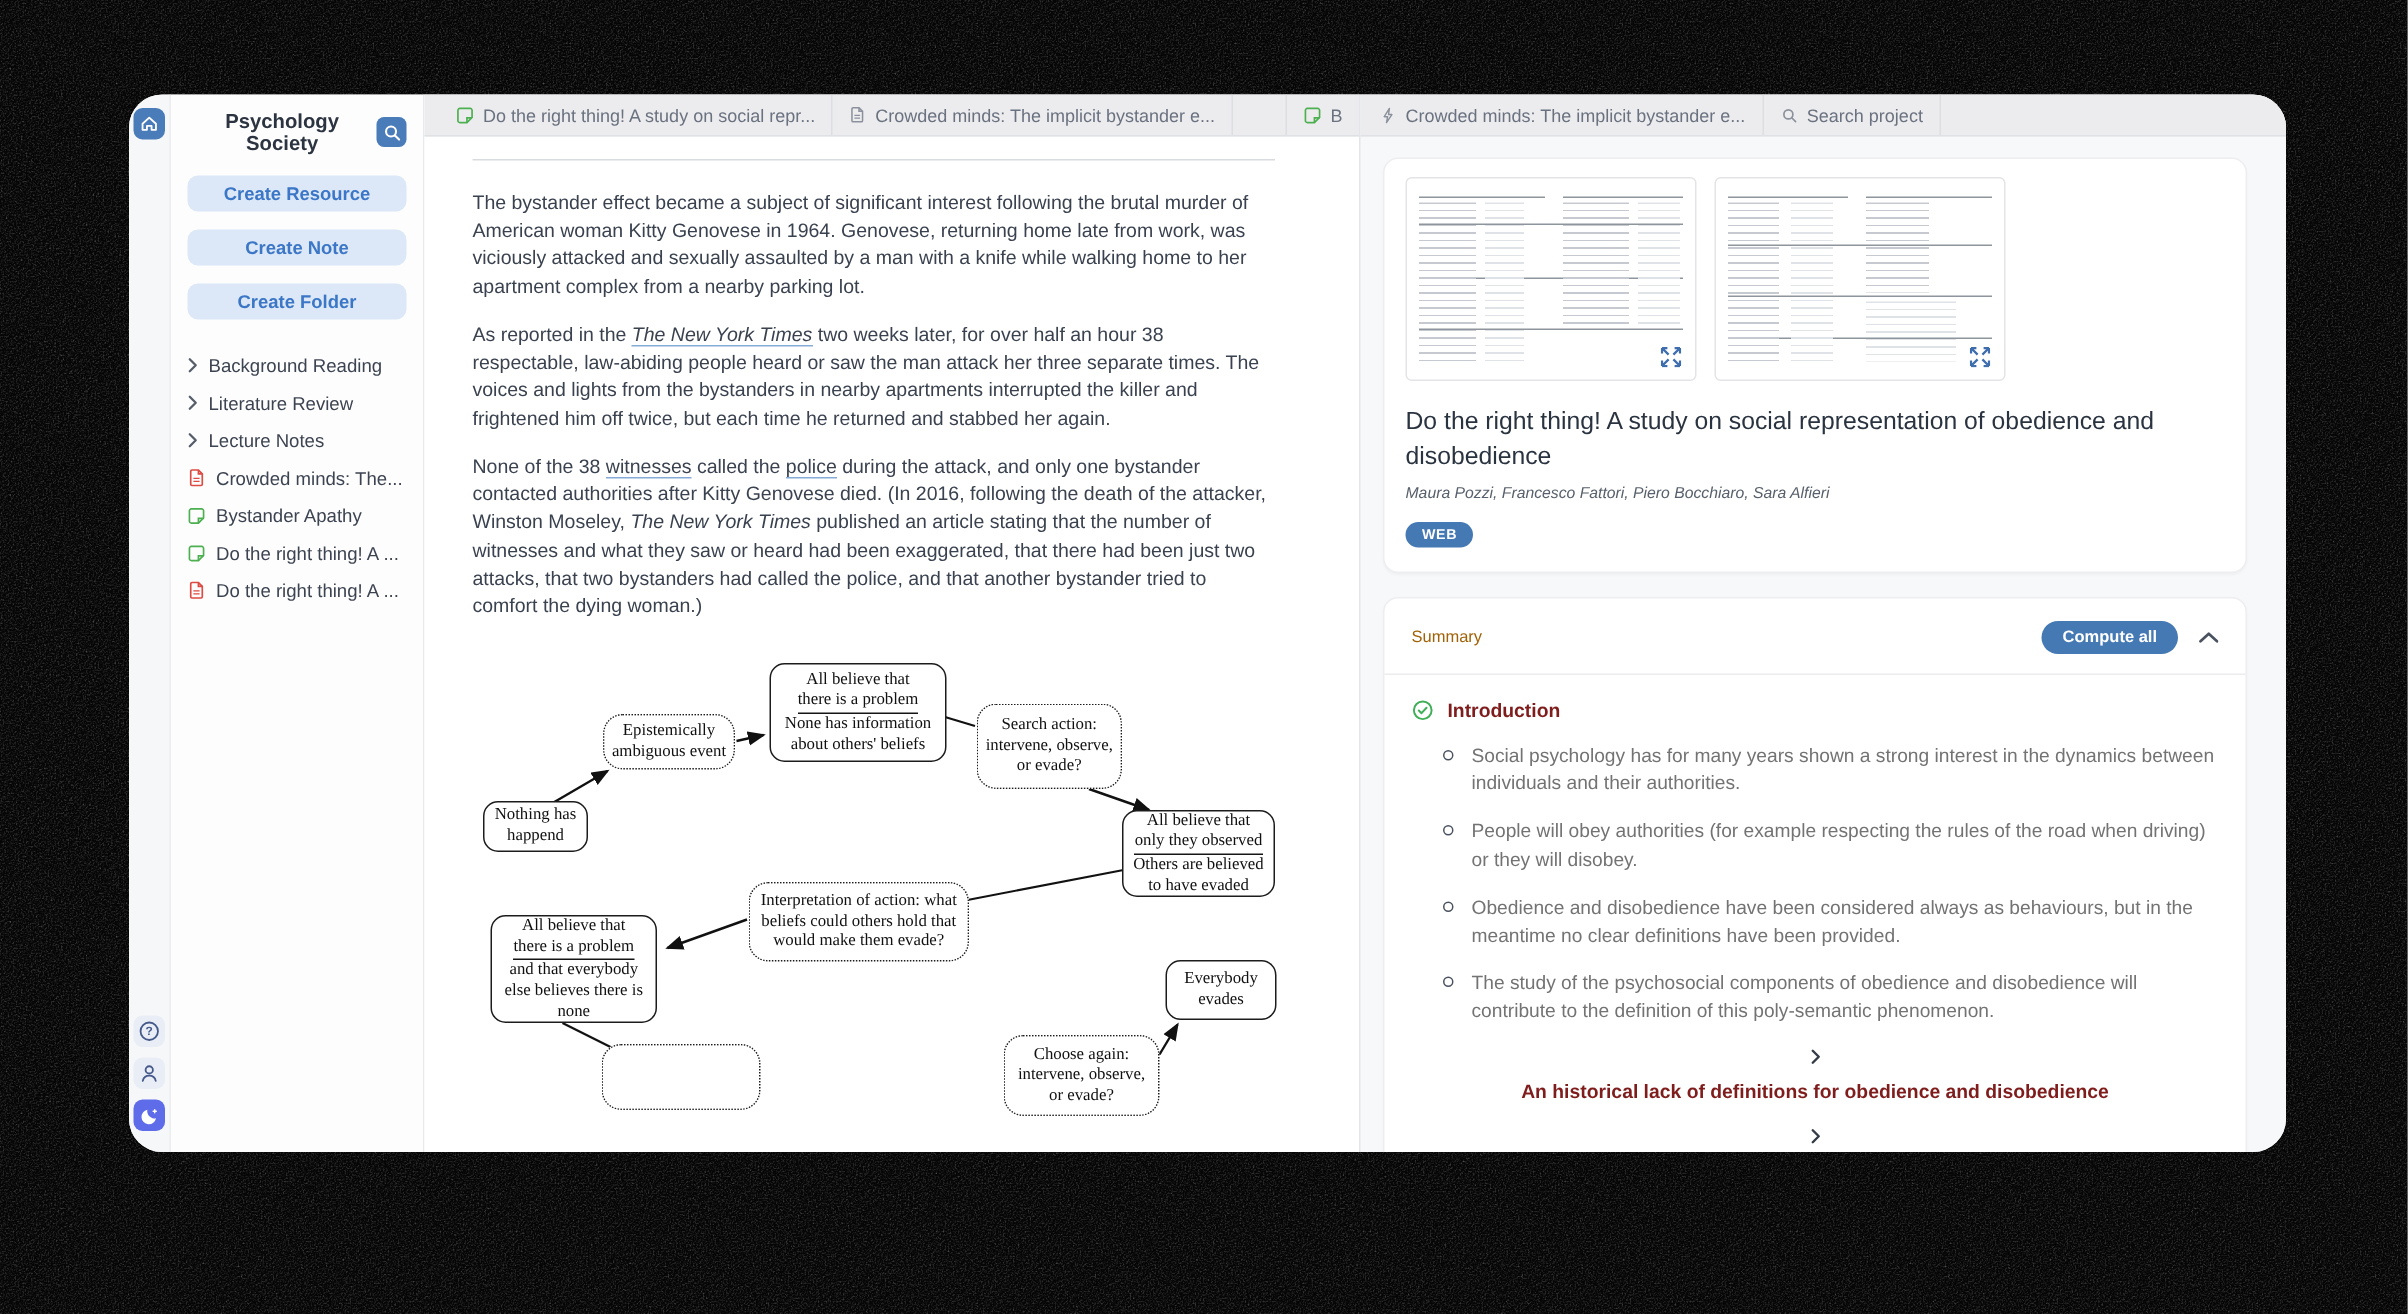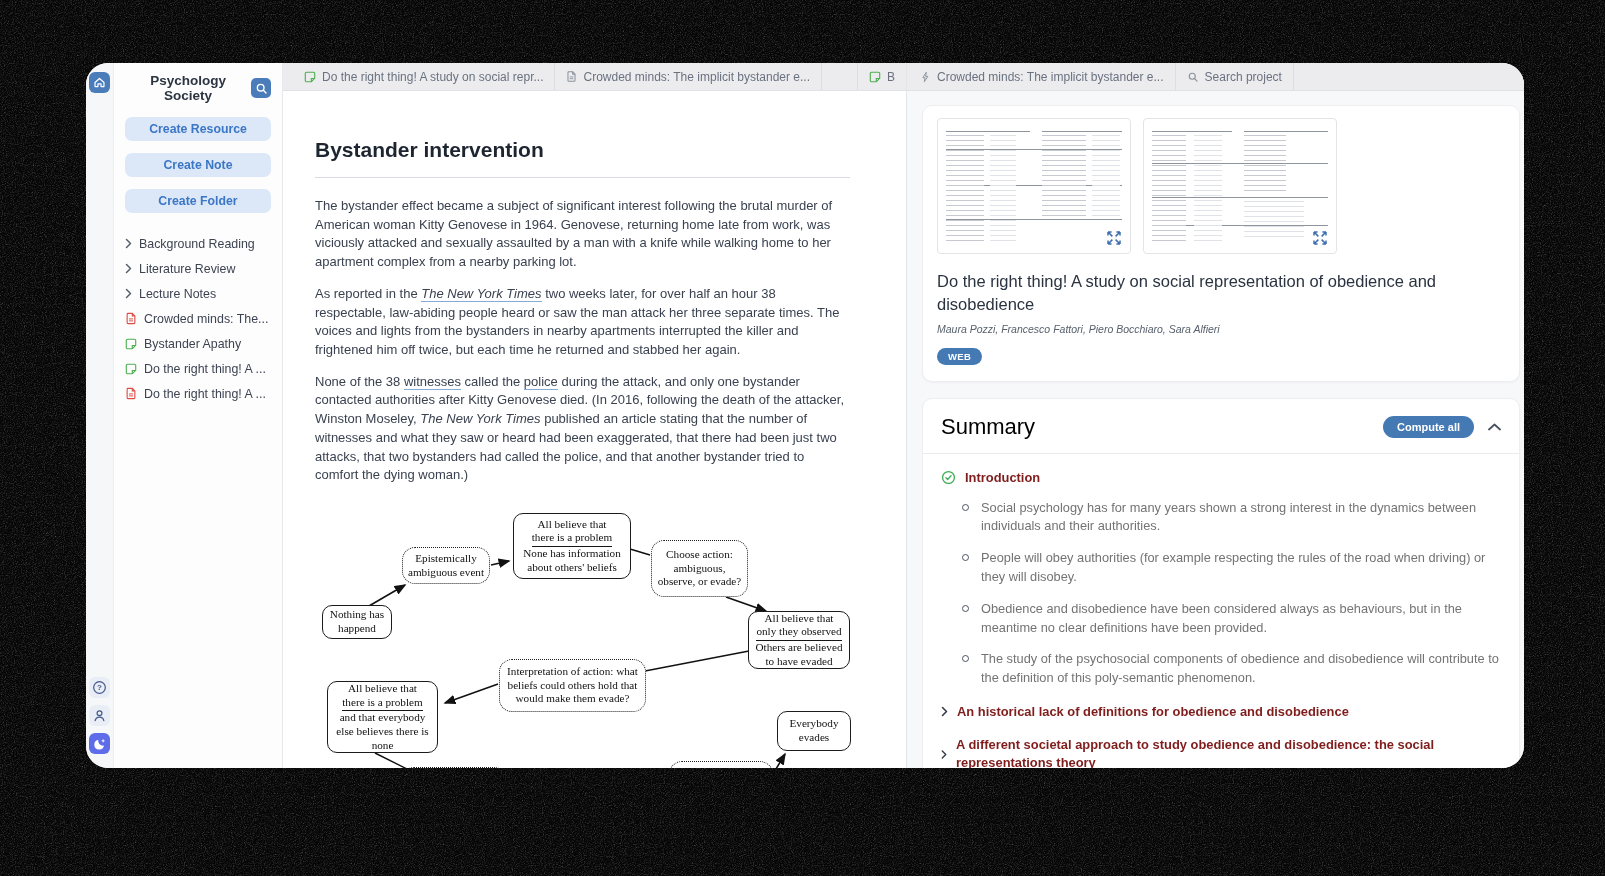--- a/index.html
+++ b/index.html
@@ -48,46 +48,46 @@
   .diagram{position:relative;width:536px;height:300px;margin:26px 0 0 2px;
            font-family:"Liberation Serif",serif;font-size:11.2px;line-height:1.22;color:#101010;}
   .dnode{position:absolute;border:1.4px solid #1c1c1c;border-radius:10px;background:#fff;text-align:center;
          display:flex;flex-direction:column;align-items:center;justify-content:center;padding:2px 4px;box-sizing:border-box;}
   .dnode.dot{border-style:dotted;border-radius:13px;}
   .dnode span{display:block;}
   .du{border-bottom:1px solid #151515;padding-bottom:1px;}
   .dwires{position:absolute;inset:0;pointer-events:none;}
   
   .rightpanel{flex:1;background:#f7f8f9;border-left:1px solid #e3e5e8;display:flex;flex-direction:column;min-width:0;}
-  .rbody{flex:1;overflow:hidden;padding:14px 4px 0 15px;}
+  .rbody{flex:1;overflow:hidden;padding:14px 26px 0 15px;}
   .card{background:#fff;border:1px solid #eeeef1;border-radius:10px;box-shadow:0 1px 2px rgba(0,0,0,.04);}
   .card.paper{padding:12px 14px 16px 14px;}
   .thumbs{display:flex;gap:12px;}
   .thumb{width:192px;height:134px;border:1px solid #e4e4e7;border-radius:4px;background:#fff;position:relative;cursor:pointer;}
   .trule{position:absolute;height:1px;background:#8f959c;}
   .tcol{position:absolute;background:repeating-linear-gradient(to bottom,#c6cad0 0 1px,transparent 1px 5px);}
   .tcol.lt{background:repeating-linear-gradient(to bottom,#dfe2e6 0 1px,transparent 1px 5px);}
   .expand{position:absolute;right:9px;bottom:8px;cursor:pointer;}
   .ptitle{margin-top:16px;font-size:16.5px;color:#2a3340;line-height:1.38;max-width:568px;}
   .pauthors{margin-top:7px;font-size:10.5px;font-style:italic;color:#57606c;}
   .pbadge{display:inline-block;margin-top:13px;background:#4579b4;color:#fff;font-size:9.5px;font-weight:700;
           letter-spacing:.4px;padding:3px 11px;border-radius:9px;cursor:pointer;}
   .card.summary{margin-top:16px;height:380px;}
   .sum-head{display:flex;align-items:center;padding:15px 18px 13px 18px;border-bottom:1px solid #ececef;}
-  .sum-title{font-size:22px;color:#000000;flex:1;}
+  .sum-title{font-size:11px;color:#a16207;flex:1;}
   .computebtn{background:#4579b4;color:#fff;font-size:11px;font-weight:600;border:none;border-radius:13px;
               padding:5px 14px;cursor:pointer;}
   .sum-col{margin-left:14px;cursor:pointer;display:flex;align-items:center;}
   .sum-body{padding:16px 18px 0 18px;}
   .secrow{display:flex;align-items:center;gap:9px;font-size:12.9px;font-weight:700;color:#7f1d1d;}
   .bullets{list-style:none;margin:14px 0 6px 0;padding:0 0 0 14px;}
   .bullets li{position:relative;padding-left:26px;margin-bottom:13px;font-size:12.8px;font-weight:400;
               line-height:1.47;color:#737373;max-width:530px;}
   .bullets li::before{content:"";position:absolute;left:7px;top:5px;width:5px;height:5px;border:1.4px solid #4a5260;border-radius:50%;}
-  .collapsed{margin-top:15px;max-width:552px;line-height:1.4;}
+  .collapsed{margin-top:15px;max-width:552px;line-height:1.4;flex-direction:column;}
 </style>
 </head>
 <body>
 
 <svg class="noise" width="1605" height="876">
   <filter id="grain">
       <feTurbulence type="fractalNoise" baseFrequency="0.9" numOctaves="2" stitchTiles="stitch"></feTurbulence>
   <feColorMatrix type="matrix" values="0 0 0 0 1  0 0 0 0 1  0 0 0 0 1  0.6 0.6 0.6 0 -0.85"></feColorMatrix>
     </filter>
   <rect width="1605" height="876" fill="#060606"></rect>
@@ -225,21 +225,20 @@
       <div class="tab last">
         <svg width="12" height="12" viewBox="0 0 14 14">
             <path d="M3 1.5h8a1.5 1.5 0 0 1 1.5 1.5v5.5L8.5 12.5H3A1.5 1.5 0 0 1 1.5 11V3A1.5 1.5 0 0 1 3 1.5z" fill="none" stroke="#4caf50" stroke-width="1.3"></path>
             <path d="M8.5 12.5V8.8h4" fill="none" stroke="#4caf50" stroke-width="1.3"></path>
           </svg>
         <span class="lbl">B</span>
       </div>
     </div>
 
     <div class="doc">
-      <h1>Bystander intervention</h1>
       <hr class="rule">
       <p><span>The bystander effect became a subject of significant interest following the brutal murder of American woman Kitty Genovese in 1964. Genovese, returning home late from work, was viciously attacked and sexually assaulted by a man with a knife while walking home to her apartment complex from a nearby parking lot.</span></p>
       <p><span>As reported in the </span><a class="lnk it">The New York Times</a><span> two weeks later, for over half an hour 38 respectable, law-abiding people heard or saw the man attack her three separate times. The voices and lights from the bystanders in nearby apartments interrupted the killer and frightened him off twice, but each time he returned and stabbed her again.</span></p>
       <p><span>None of the 38 </span><a class="lnk">witnesses</a><span> called the </span><a class="lnk">police</a><span> during the attack, and only one bystander contacted authorities after Kitty Genovese died. (In 2016, following the death of the attacker, Winston Moseley, </span><span class="it">The New York Times</span><span> published an article stating that the number of witnesses and what they saw or heard had been exaggerated, that there had been just two attacks, that two bystanders had called the police, and that another bystander tried to comfort the dying woman.)</span></p>
 
       <div class="diagram">
         <svg class="dwires" width="536" height="300" viewBox="0 0 536 300">
           <defs>
               <marker id="ah" markerWidth="9" markerHeight="8" refX="6.5" refY="3" orient="auto">
                 <path d="M0 0L7.5 3L0 6z" fill="#111"></path>
@@ -259,21 +258,21 @@
           </div>
         <div class="dnode dot" style="left:85px;top:36px;width:88px;height:37px;">
             <span>Epistemically ambiguous event</span>
           </div>
         <div class="dnode" style="left:196px;top:2px;width:118px;height:66px;">
           <span>All believe that</span>
             <span class="du">there is a problem</span>
             <span>None has information about others' beliefs</span>
         </div>
         <div class="dnode dot" style="left:334px;top:29px;width:97px;height:57px;">
-            <span>Choose action: ambiguous, observe, or evade?</span>
+            <span>Search action: intervene, observe, or evade?</span>
           </div>
         <div class="dnode" style="left:431px;top:100px;width:102px;height:58px;">
           <span>All believe that</span>
             <span class="du">only they observed</span>
             <span>Others are believed to have evaded</span>
         </div>
         <div class="dnode dot" style="left:182px;top:148px;width:147px;height:53px;">
             <span>Interpretation of action: what beliefs could others hold that would make them evade?</span>
           </div>
         <div class="dnode" style="left:10px;top:170px;width:111px;height:72px;">

